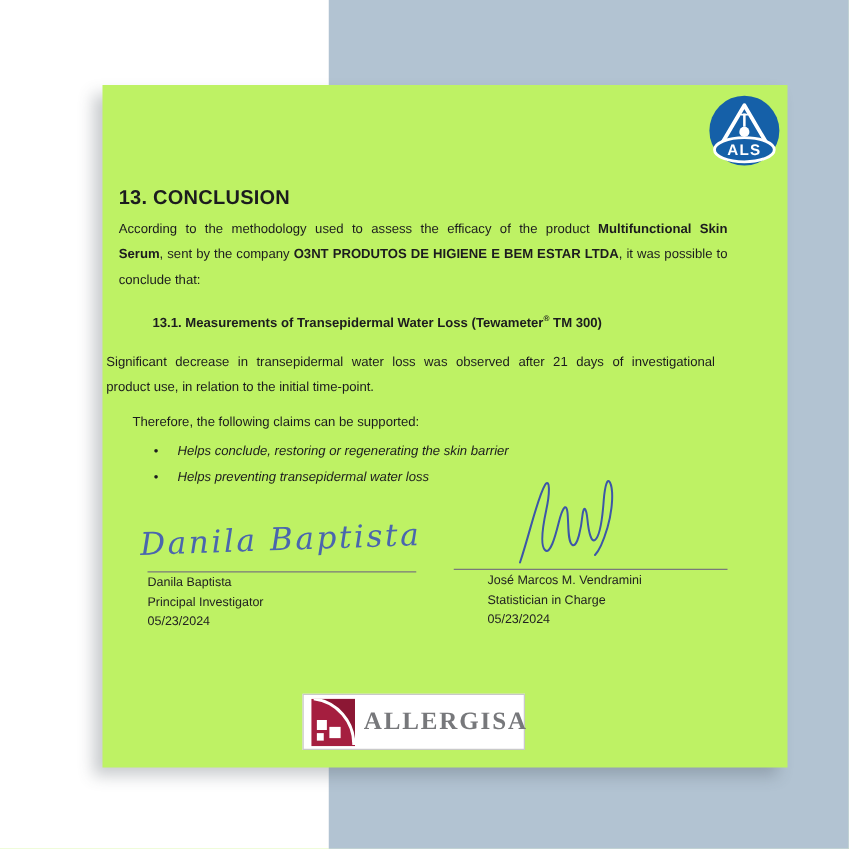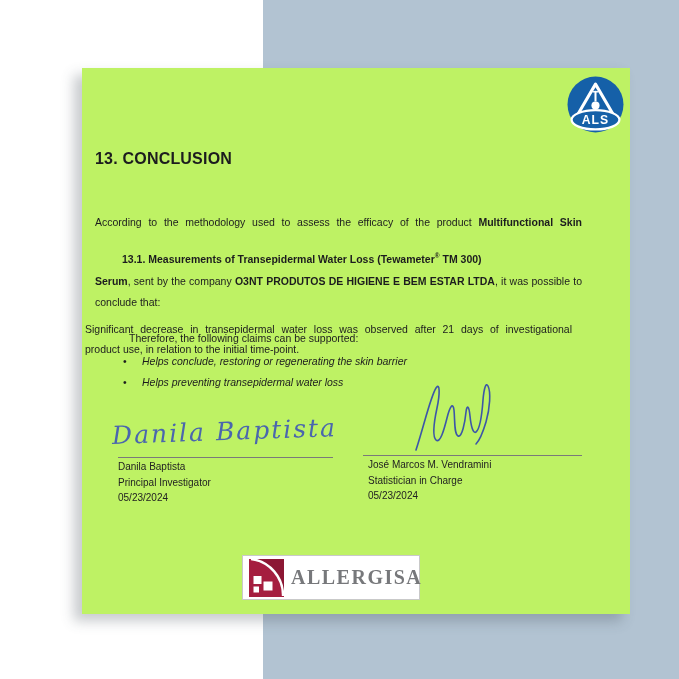--- a/index.html
+++ b/index.html
@@ -13,43 +13,43 @@
     position:absolute;left:263px;top:0;width:416px;height:679px;
     background:#b2c3d2;
   }
   .page{
     position:absolute;left:82px;top:68px;width:548px;height:546px;
     background:#bef264;
     box-shadow:-8px 7px 12px rgba(70,80,90,0.30);
   }
   .doc-text{font-size:10.5px;line-height:20.4px;color:#1c1c1e;}
   .b{font-weight:bold;}
-  .jline{text-align:justify;text-align-last:justify;margin-top:39px;}
+  .jline{text-align:justify;text-align-last:justify;}
   .h13{position:absolute;left:13px;top:82px;font-size:16px;font-weight:bold;letter-spacing:0.2px;}
   .para1{position:absolute;left:13px;top:105px;width:487px;}
   .sub131{position:absolute;left:40px;top:184px;font-size:10.5px;font-weight:bold;}
   .sub131 sup{font-size:6.5px;}
   .para2{position:absolute;left:3px;top:212px;width:487px;}
-  .therefore{position:absolute;left:47px;top:264px;font-size:10.5px;text-align:center;}
+  .therefore{position:absolute;left:24px;top:264px;font-size:10.5px;text-align:center;}
   .bullets{position:absolute;left:41px;top:283px;width:440px;}
   .bullet-row{display:flex;line-height:20.5px;font-size:10.5px;}
   .bullet-mark{width:19px;flex:0 0 19px;}
   .bullet-text{font-style:italic;}
   .handwriting{
     position:absolute;left:30px;top:349px;
     font-family:"DejaVu Serif","Liberation Serif",serif;
     font-style:italic;font-size:25px;letter-spacing:2px;
     color:#4a66ae;transform:rotate(-2deg);white-space:nowrap;
   }
   .sig-line{position:absolute;height:1px;background:#7a7a7a;}
   .sig-line.left{left:36px;top:389px;width:215px;}
   .sig-line.right{left:281px;top:387px;width:219px;}
   .sig-block{position:absolute;font-size:10px;line-height:15.6px;color:#222;}
   .sig-block.left{left:36px;top:391px;}
-  .sig-block.right{left:286px;top:389px;}
+  .sig-block.right{left:308px;top:389px;}
   .scribble{position:absolute;left:328px;top:310px;}
   .als-logo{position:absolute;left:485px;top:8px;}
   .allergisa{
     position:absolute;left:160px;top:487px;width:178px;height:45px;
     background:#ffffff;border:1px solid #c9c9c9;box-sizing:border-box;
   }
   .allergisa-square{position:absolute;left:6px;top:3px;}
   .allergisa-word{
     position:absolute;left:48px;top:0;height:43px;line-height:43px;
     font-family:"Liberation Serif","DejaVu Serif",serif;

